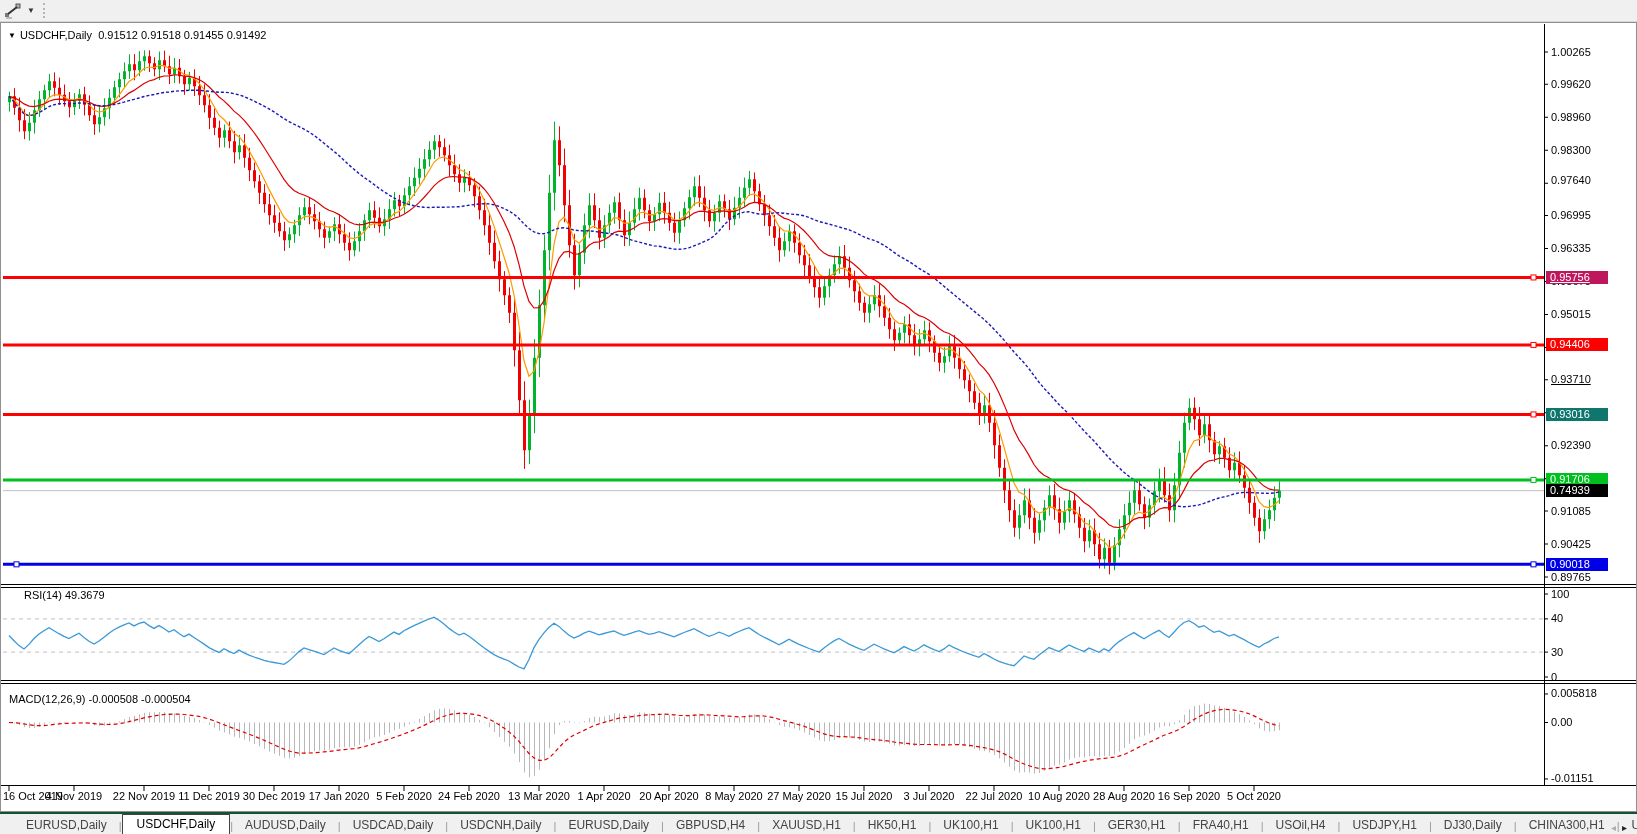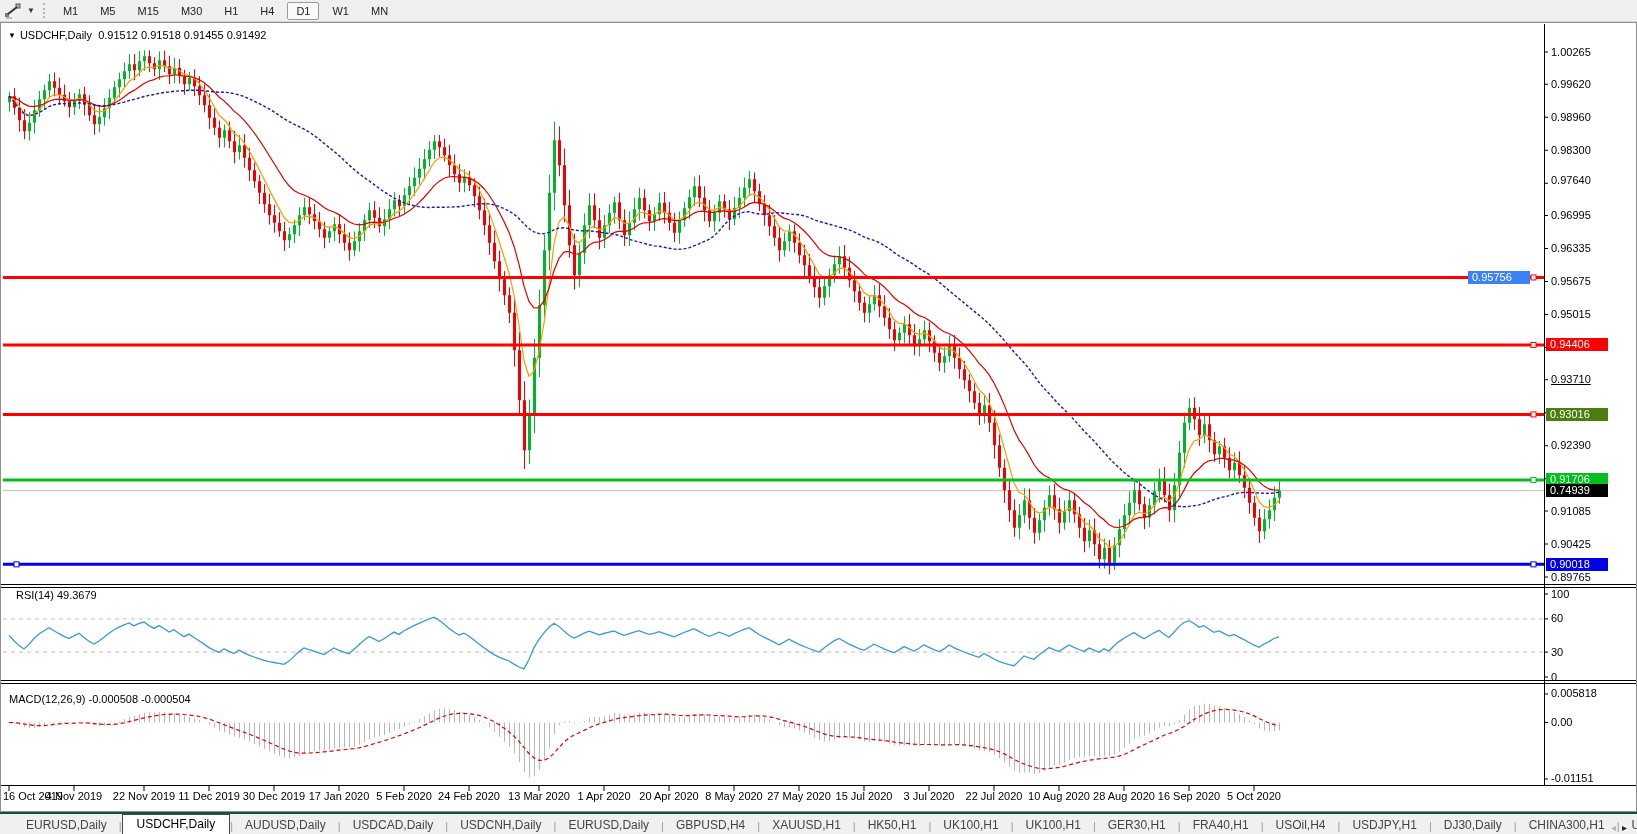--- a/index.html
+++ b/index.html
@@ -40,31 +40,20 @@
     <div class="tool-group">
       <svg width="20" height="16">
         <rect x="1" y="10" width="4" height="4" fill="#7a7a7a"></rect>
         <rect x="12" y="1" width="4" height="4" fill="#b0b0b0" stroke="#555"></rect>
         <line x1="4" y1="11" x2="13" y2="4" stroke="#333" stroke-width="2"></line>
         <line x1="2" y1="15" x2="8" y2="15" stroke="#888" stroke-width="1"></line>
       </svg>
       <span class="caret">▼</span>
     </div>
     <div class="grip"></div>
-    <div id="tf-buttons" style="display:flex;align-items:center;">
-        <span class="tf-btn">M1</span>
-        <span class="tf-btn">M5</span>
-        <span class="tf-btn">M15</span>
-        <span class="tf-btn">M30</span>
-        <span class="tf-btn">H1</span>
-        <span class="tf-btn">H4</span>
-        <span class="tf-btn active">D1</span>
-        <span class="tf-btn">W1</span>
-        <span class="tf-btn">MN</span>
-      </div>
   </div>
 
   <div class="chart-window">
     <svg id="chart-svg" width="1637" height="790" style="position:absolute;top:0;left:0;">
         <rect x="0" y="0" width="1637" height="790" fill="#ffffff"></rect>
         <rect x="0.5" y="0.5" width="1636" height="789" fill="none" stroke="#909090"></rect>
         <line x1="3" y1="468.65000000000043" x2="1544" y2="468.65000000000043" stroke="#c0c0c0" stroke-width="1"></line>
         <path d="M9.5,69.6L9.5,89.6M29.5,90.2L29.5,118.5M34.5,77.8L34.5,111.6M39.5,69.0L39.5,94.9M44.5,62.7L44.5,88.0M49.5,51.9L49.5,76.1M74.5,71.1L74.5,93.0M79.5,66.9L79.5,87.0M99.5,84.9L99.5,110.4M104.5,76.2L104.5,103.7M109.5,67.1L109.5,97.2M114.5,58.8L114.5,81.7M119.5,50.6L119.5,75.4M124.5,40.5L124.5,66.0M129.5,32.3L129.5,56.9M139.5,29.1L139.5,54.3M144.5,28.3L144.5,48.7M159.5,29.5L159.5,58.0M174.5,36.0L174.5,61.2M189.5,49.9L189.5,68.6M224.5,102.5L224.5,125.4M239.5,112.9L239.5,137.5M289.5,205.4L289.5,226.0M294.5,197.7L294.5,220.9M299.5,185.2L299.5,214.0M304.5,175.8L304.5,198.4M329.5,204.4L329.5,221.0M334.5,195.1L334.5,219.2M354.5,209.5L354.5,234.4M359.5,201.1L359.5,229.6M364.5,192.2L364.5,218.9M369.5,180.7L369.5,206.0M384.5,186.9L384.5,213.8M389.5,177.1L389.5,207.0M394.5,170.1L394.5,194.5M404.5,165.8L404.5,191.6M409.5,155.1L409.5,183.0M414.5,145.4L414.5,174.0M419.5,136.0L419.5,162.6M424.5,127.1L424.5,157.6M429.5,119.2L429.5,144.7M434.5,113.2L434.5,137.1M464.5,147.3L464.5,170.3M529.5,377.6L529.5,442.2M534.5,317.0L534.5,411.2M539.5,267.5L539.5,355.1M544.5,213.1L544.5,298.3M549.5,152.8L549.5,248.3M554.5,99.6L554.5,188.5M579.5,222.3L579.5,265.3M584.5,191.5L584.5,241.9M589.5,171.2L589.5,216.2M604.5,193.1L604.5,226.1M609.5,182.5L609.5,211.1M614.5,174.5L614.5,201.8M629.5,189.4L629.5,223.8M634.5,175.7L634.5,208.4M639.5,165.6L639.5,198.5M654.5,185.1L654.5,208.9M659.5,170.8L659.5,199.1M679.5,189.5L679.5,221.7M684.5,179.9L684.5,204.8M689.5,167.6L689.5,197.3M694.5,154.6L694.5,183.8M714.5,182.6L714.5,209.7M719.5,172.8L719.5,199.8M734.5,174.8L734.5,203.3M739.5,164.8L739.5,196.4M744.5,155.5L744.5,184.8M749.5,148.9L749.5,173.8M784.5,210.5L784.5,234.6M789.5,202.5L789.5,229.5M824.5,256.9L824.5,283.3M829.5,246.6L829.5,275.4M834.5,233.4L834.5,260.8M839.5,224.4L839.5,251.7M869.5,274.1L869.5,300.8M874.5,263.3L874.5,288.5M899.5,305.4L899.5,323.8M904.5,294.4L904.5,321.3M919.5,307.0L919.5,334.3M924.5,298.7L924.5,322.6M944.5,325.2L944.5,350.8M949.5,313.4L949.5,340.1M984.5,372.7L984.5,401.5M1019.5,482.1L1019.5,517.2M1024.5,466.3L1024.5,501.3M1039.5,491.5L1039.5,518.4M1044.5,478.1L1044.5,509.7M1049.5,463.5L1049.5,493.7M1064.5,478.6L1064.5,507.8M1069.5,469.3L1069.5,500.4M1089.5,497.6L1089.5,525.8M1104.5,516.5L1104.5,546.7M1114.5,515.1L1114.5,548.2M1119.5,497.2L1119.5,535.3M1124.5,482.1L1124.5,516.6M1129.5,469.3L1129.5,502.6M1134.5,457.2L1134.5,492.0M1149.5,476.4L1149.5,505.1M1154.5,459.9L1154.5,492.6M1159.5,446.6L1159.5,480.5M1174.5,450.9L1174.5,500.4M1179.5,418.9L1179.5,475.9M1184.5,390.7L1184.5,445.7M1189.5,376.4L1189.5,408.1M1204.5,391.3L1204.5,421.2M1219.5,418.9L1219.5,442.0M1234.5,430.4L1234.5,458.7M1264.5,487.1L1264.5,517.2M1269.5,477.6L1269.5,506.7M1274.5,464.4L1274.5,499.0M1279.5,459.4L1279.5,481.8" stroke="#00b42c" stroke-width="1" fill="none"></path>
         <path d="M14.5,66.1L14.5,92.9M19.5,75.5L19.5,109.7M24.5,87.2L24.5,117.2M54.5,50.4L54.5,74.3M59.5,55.6L59.5,82.7M64.5,62.5L64.5,84.6M69.5,70.0L69.5,95.3M84.5,64.8L84.5,93.5M89.5,73.3L89.5,98.9M94.5,82.8L94.5,112.8M134.5,32.1L134.5,58.3M149.5,28.3L149.5,50.1M154.5,35.2L154.5,54.3M164.5,28.6L164.5,50.1M169.5,33.7L169.5,62.1M179.5,37.0L179.5,61.5M184.5,47.8L184.5,72.8M194.5,47.3L194.5,73.9M199.5,54.1L199.5,83.0M204.5,62.3L204.5,90.4M209.5,72.2L209.5,107.2M214.5,86.5L214.5,113.2M219.5,98.6L219.5,125.5M229.5,99.5L229.5,126.2M234.5,108.9L234.5,141.4M244.5,112.1L244.5,145.7M249.5,125.8L249.5,159.1M254.5,140.6L254.5,165.8M259.5,153.0L259.5,182.0M264.5,162.2L264.5,190.7M269.5,172.0L269.5,202.6M274.5,182.8L274.5,210.8M279.5,190.3L279.5,214.8M284.5,199.8L284.5,228.9M309.5,175.0L309.5,202.3M314.5,182.0L314.5,207.5M319.5,189.9L319.5,215.4M324.5,199.6L324.5,226.3M339.5,192.5L339.5,221.4M344.5,201.7L344.5,228.6M349.5,210.3L349.5,238.7M374.5,179.2L374.5,206.2M379.5,185.3L379.5,210.7M399.5,172.9L399.5,194.4M439.5,113.0L439.5,134.7M444.5,116.5L444.5,139.5M449.5,122.7L449.5,154.2M454.5,132.5L454.5,160.0M459.5,142.2L459.5,169.8M469.5,149.0L469.5,169.1M474.5,156.3L474.5,185.3M479.5,164.5L479.5,197.3M484.5,176.8L484.5,213.3M489.5,190.8L489.5,232.9M494.5,208.5L494.5,246.7M499.5,228.6L499.5,269.6M504.5,249.1L504.5,283.1M509.5,265.3L509.5,301.0M514.5,276.6L514.5,344.5M519.5,310.0L519.5,391.9M524.5,359.3L524.5,446.9M559.5,104.3L559.5,154.3M564.5,126.5L564.5,200.2M569.5,167.8L569.5,235.7M574.5,211.8L574.5,267.6M594.5,171.3L594.5,206.1M599.5,186.0L599.5,227.4M619.5,170.7L619.5,207.1M624.5,187.4L624.5,224.1M644.5,167.3L644.5,196.4M649.5,182.4L649.5,209.1M664.5,170.0L664.5,201.7M669.5,179.8L669.5,208.8M674.5,190.7L674.5,220.1M699.5,153.2L699.5,185.1M704.5,164.3L704.5,199.4M709.5,177.9L709.5,205.1M724.5,172.4L724.5,195.5M729.5,178.0L729.5,208.0M754.5,150.4L754.5,180.5M759.5,161.7L759.5,189.0M764.5,173.0L764.5,203.9M769.5,182.5L769.5,213.8M774.5,193.0L774.5,224.0M779.5,204.8L779.5,239.7M794.5,202.3L794.5,230.7M799.5,211.4L799.5,241.4M804.5,222.9L804.5,254.2M809.5,232.1L809.5,261.4M814.5,243.5L814.5,275.5M819.5,256.0L819.5,285.7M844.5,223.0L844.5,256.2M849.5,234.6L849.5,265.6M854.5,248.7L854.5,280.4M859.5,261.7L859.5,288.8M864.5,274.6L864.5,300.3M879.5,262.1L879.5,295.4M884.5,273.2L884.5,304.1M889.5,285.9L889.5,316.8M894.5,299.5L894.5,329.0M909.5,292.1L909.5,321.9M914.5,302.1L914.5,333.4M929.5,300.3L929.5,330.2M934.5,313.4L934.5,339.8M939.5,322.8L939.5,349.4M954.5,313.1L954.5,346.6M959.5,325.6L959.5,356.7M964.5,339.0L964.5,366.7M969.5,352.3L969.5,380.3M974.5,361.3L974.5,387.3M979.5,370.8L979.5,403.0M989.5,370.8L989.5,410.1M994.5,388.2L994.5,436.7M999.5,412.5L999.5,454.9M1004.5,437.3L1004.5,481.0M1009.5,458.8L1009.5,499.9M1014.5,477.3L1014.5,514.8M1029.5,466.6L1029.5,507.2M1034.5,486.2L1034.5,521.7M1054.5,461.9L1054.5,497.8M1059.5,475.6L1059.5,511.6M1074.5,470.9L1074.5,500.9M1079.5,484.7L1079.5,515.9M1084.5,496.0L1084.5,530.3M1094.5,496.5L1094.5,534.0M1099.5,510.8L1099.5,546.4M1109.5,517.9L1109.5,552.3M1139.5,458.3L1139.5,488.6M1144.5,474.5L1144.5,507.2M1164.5,445.1L1164.5,480.4M1169.5,461.6L1169.5,499.8M1194.5,375.4L1194.5,407.9M1199.5,385.1L1199.5,423.9M1209.5,391.5L1209.5,430.4M1214.5,409.9L1214.5,439.8M1224.5,415.8L1224.5,445.8M1229.5,425.3L1229.5,456.2M1239.5,429.4L1239.5,460.9M1244.5,443.0L1244.5,476.2M1249.5,456.9L1249.5,491.8M1254.5,474.2L1254.5,503.8M1259.5,487.2L1259.5,520.9" stroke="#f00000" stroke-width="1" fill="none"></path>
         <path d="M8,74.3h3v6.0h-3zM28,100.7h3v8.5h-3zM33,88.3h3v12.5h-3zM38,77.3h3v11.0h-3zM43,68.3h3v9.0h-3zM48,59.3h3v9.0h-3zM73,78.8h3v6.5h-3zM78,72.3h3v6.5h-3zM98,95.3h3v7.0h-3zM103,86.3h3v9.0h-3zM108,75.7h3v10.5h-3zM113,65.3h3v10.5h-3zM118,57.3h3v8.0h-3zM123,49.3h3v8.0h-3zM128,42.3h3v7.0h-3zM138,39.3h3v9.0h-3zM143,34.3h3v5.0h-3zM158,38.3h3v9.0h-3zM173,45.7h3v6.5h-3zM188,55.7h3v6.5h-3zM223,108.3h3v7.5h-3zM238,123.3h3v7.0h-3zM288,212.3h3v6.0h-3zM293,203.3h3v9.0h-3zM298,193.3h3v10.0h-3zM303,185.3h3v8.0h-3zM328,209.3h3v6.5h-3zM333,202.3h3v7.0h-3zM353,219.3h3v9.0h-3zM358,209.3h3v10.0h-3zM363,198.3h3v11.0h-3zM368,188.3h3v10.0h-3zM383,197.3h3v7.0h-3zM388,187.3h3v10.0h-3zM393,178.3h3v9.0h-3zM403,173.3h3v11.0h-3zM408,164.3h3v9.0h-3zM413,155.8h3v8.5h-3zM418,146.8h3v9.0h-3zM423,137.3h3v9.5h-3zM428,127.8h3v9.5h-3zM433,119.3h3v8.5h-3zM463,155.3h3v5.5h-3zM528,393.2h3v35.0h-3zM533,335.8h3v57.5h-3zM538,283.3h3v52.5h-3zM543,228.3h3v55.0h-3zM548,170.8h3v57.5h-3zM553,118.3h3v52.5h-3zM578,230.8h3v22.5h-3zM583,203.3h3v27.5h-3zM588,183.3h3v20.0h-3zM603,203.3h3v12.5h-3zM608,190.8h3v12.5h-3zM613,180.3h3v10.5h-3zM628,200.8h3v12.5h-3zM633,187.3h3v13.5h-3zM638,175.8h3v11.5h-3zM653,192.3h3v7.0h-3zM658,180.8h3v11.5h-3zM678,198.3h3v12.5h-3zM683,186.3h3v12.0h-3zM688,175.3h3v11.0h-3zM693,164.3h3v11.0h-3zM713,190.8h3v8.5h-3zM718,179.3h3v11.5h-3zM733,185.8h3v11.5h-3zM738,175.8h3v10.0h-3zM743,165.8h3v10.0h-3zM748,157.3h3v8.5h-3zM783,219.3h3v9.0h-3zM788,209.3h3v10.0h-3zM823,264.3h3v11.5h-3zM828,253.3h3v11.0h-3zM833,242.2h3v11.0h-3zM838,234.3h3v8.0h-3zM868,282.3h3v8.5h-3zM873,273.3h3v9.0h-3zM898,310.8h3v7.5h-3zM903,302.3h3v8.5h-3zM918,317.3h3v7.0h-3zM923,308.3h3v9.0h-3zM943,334.3h3v6.5h-3zM948,324.3h3v10.0h-3zM983,383.2h3v9.0h-3zM1018,493.3h3v12.5h-3zM1023,478.3h3v15.0h-3zM1038,498.3h3v12.5h-3zM1043,485.8h3v12.5h-3zM1048,473.3h3v12.5h-3zM1063,489.2h3v11.5h-3zM1068,478.3h3v11.0h-3zM1088,508.3h3v11.0h-3zM1103,525.8h3v11.5h-3zM1113,523.3h3v17.5h-3zM1118,507.3h3v16.0h-3zM1123,493.3h3v14.0h-3zM1128,480.8h3v12.5h-3zM1133,468.3h3v12.5h-3zM1148,483.3h3v12.5h-3zM1153,469.3h3v14.0h-3zM1158,457.3h3v12.0h-3zM1173,463.3h3v25.0h-3zM1178,430.8h3v32.5h-3zM1183,400.8h3v30.0h-3zM1188,385.8h3v15.0h-3zM1203,402.3h3v11.0h-3zM1218,424.3h3v8.0h-3zM1233,440.8h3v7.5h-3zM1263,497.3h3v12.0h-3zM1268,488.3h3v9.0h-3zM1273,475.8h3v12.5h-3zM1278,468.8h3v7.0h-3z" fill="#00b42c"></path>
@@ -135,49 +124,49 @@
         <line x1="929" y1="764" x2="929" y2="769" stroke="#000"></line>
         <line x1="994" y1="764" x2="994" y2="769" stroke="#000"></line>
         <line x1="1059" y1="764" x2="1059" y2="769" stroke="#000"></line>
         <line x1="1124" y1="764" x2="1124" y2="769" stroke="#000"></line>
         <line x1="1189" y1="764" x2="1189" y2="769" stroke="#000"></line>
         <line x1="1254" y1="764" x2="1254" y2="769" stroke="#000"></line>
       </svg>
 
     <div class="panel-header" style="top:7px;left:8px;"><span class="hdr-caret">▼</span><span>USDCHF,Daily</span><span>  </span><span>0.91512 0.91518 0.91455 0.91492</span></div>
 
-    <div class="panel-header" style="top:567px;left:10px;padding-left:6px;">RSI(14) 49.3679</div>
+    <div class="panel-header" style="top:567px;left:18px;padding-left:6px;">RSI(14) 49.3679</div>
     <div class="panel-header" style="top:671px;left:9px;">MACD(12,26,9) -0.000508 -0.000504</div>
 
     <div id="overlay-labels">
         <div class="axis-label" style="left: 1551px; top: 23.5px;">1.00265</div>
         <div class="axis-label" style="left: 1551px; top: 55.75px;">0.99620</div>
         <div class="axis-label" style="left: 1551px; top: 88.75px;">0.98960</div>
         <div class="axis-label" style="left: 1551px; top: 121.75px;">0.98300</div>
         <div class="axis-label" style="left: 1551px; top: 139px; margin-top: 13px;">0.97640</div>
         <div class="axis-label" style="left: 1551px; top: 187px;">0.96995</div>
         <div class="axis-label" style="left: 1551px; top: 220px;">0.96335</div>
         <div class="axis-label" style="left: 1551px; top: 253px;">0.95675</div>
         <div class="axis-label" style="left: 1551px; top: 286px;">0.95015</div>
         <div class="axis-label" style="left: 1551px; top: 319px;">0.94355</div>
         <div class="axis-label" style="left: 1551px; top: 351.25px; text-decoration: underline;">0.93710</div>
         <div class="axis-label" style="left: 1551px; top: 384.25px;">0.93050</div>
         <div class="axis-label" style="left: 1551px; top: 417.25px;">0.92390</div>
         <div class="axis-label" style="left: 1551px; top: 450.25px;">0.91730</div>
         <div class="axis-label" style="left: 1551px; top: 482.5px;">0.91085</div>
         <div class="axis-label" style="left: 1551px; top: 515.5px;">0.90425</div>
         <div class="axis-label" style="left: 1551px; top: 548.5px;">0.89765</div>
-        <div class="hline-label" style="left: 1468px; top: 248.95px; background: #3b82f6;">0.95756</div>
+        <div class="hline-label" style="left: 1546px; top: 248.95px; background: #be185d; text-decoration: underline;">0.95756</div>
         <div class="hline-label" style="left: 1546px; top: 316.45px; background: rgb(255, 0, 0);">0.94406</div>
-        <div class="hline-label" style="left: 1546px; top: 385.95px; background: #4d7c0f;">0.93016</div>
+        <div class="hline-label" style="left: 1546px; top: 385.95px; background: #0f766e;">0.93016</div>
         <div class="hline-label" style="left: 1546px; top: 451.45px; background: rgb(0, 192, 32);">0.91706</div>
         <div class="hline-label" style="left: 1546px; top: 535.85px; background: rgb(0, 0, 232);">0.90018</div>
         <div class="hline-label" style="left: 1546px; top: 462.15px; background: rgb(0, 0, 0);">0.74939</div>
         <div class="axis-label" style="left: 1551px; top: 565.5px;">100</div>
-        <div class="axis-label" style="left: 1551px; top: 590.4px;">60</div>
+        <div class="axis-label" style="left: 1551px; top: 590.4px;">40</div>
         <div class="axis-label" style="left: 1551px; top: 623.6px;">30</div>
         <div class="axis-label" style="left: 1551px; top: 648.5px;">0</div>
         <div class="axis-label" style="left: 1551px; top: 665.463px;">0.005818</div>
         <div class="axis-label" style="left: 1551px; top: 694px;">0.00</div>
         <div class="axis-label" style="left: 1551px; top: 750.457px;">-0.01151</div>
         <div class="date-label" style="left: 3px; top: 768px; transform: none;">16 Oct 2019</div>
         <div class="date-label" style="left: 74px; top: 768px;">4 Nov 2019</div>
         <div class="date-label" style="left: 144px; top: 768px;">22 Nov 2019</div>
         <div class="date-label" style="left: 209px; top: 768px;">11 Dec 2019</div>
         <div class="date-label" style="left: 274px; top: 768px;">30 Dec 2019</div>

